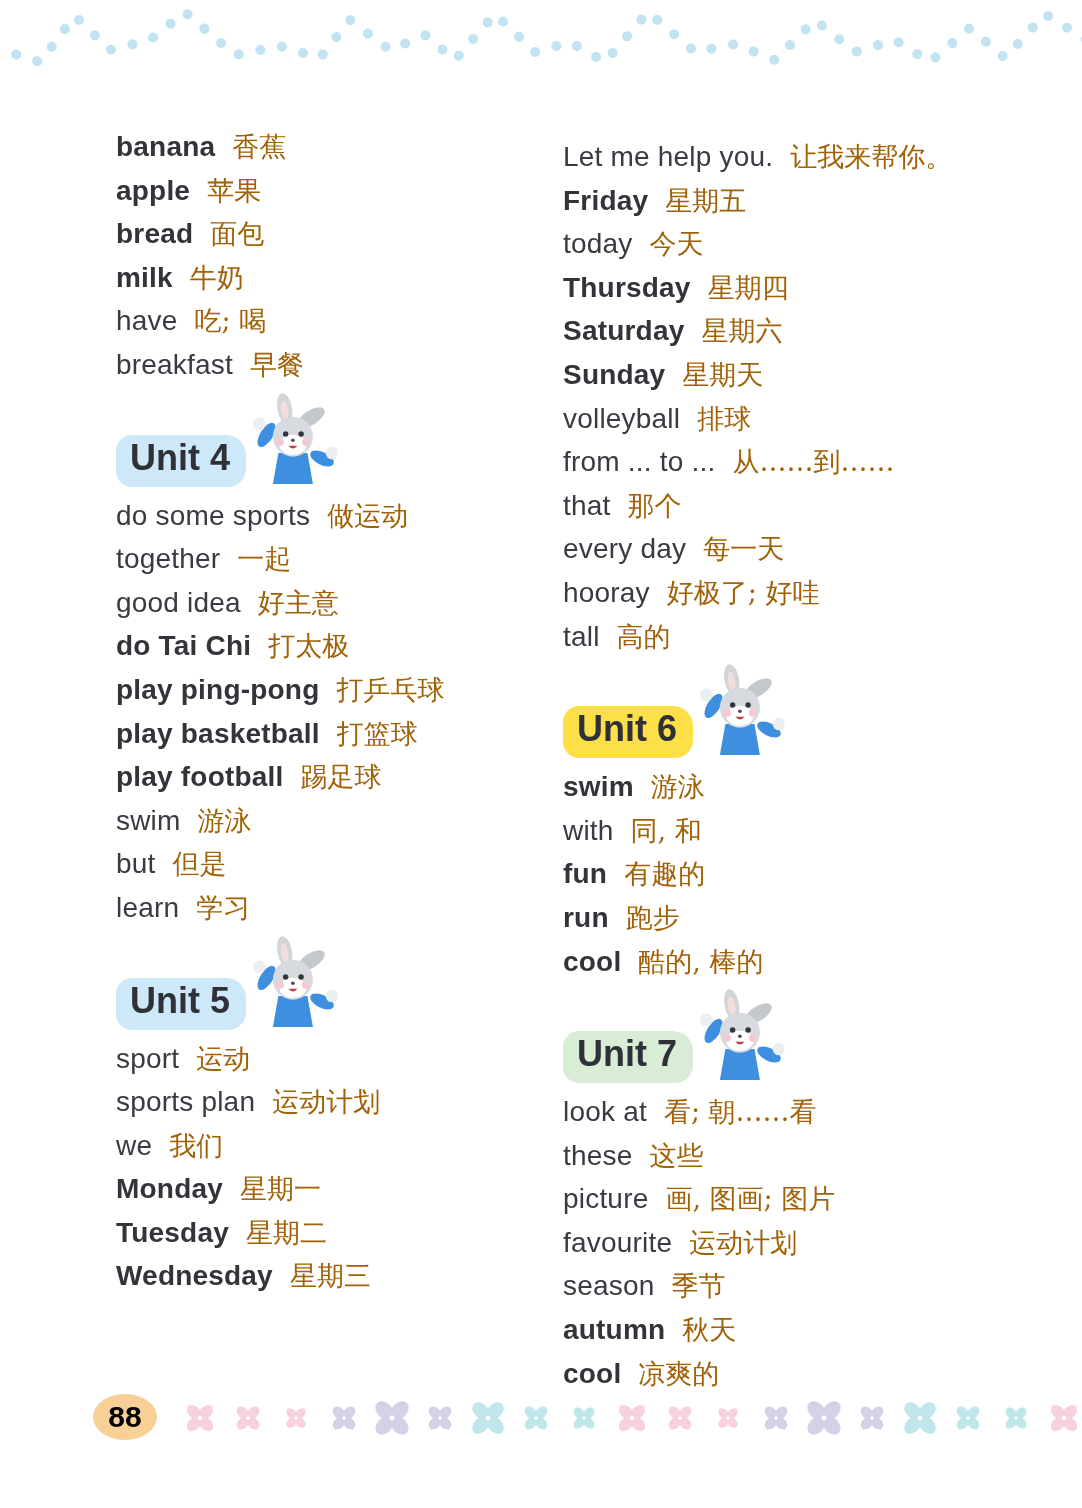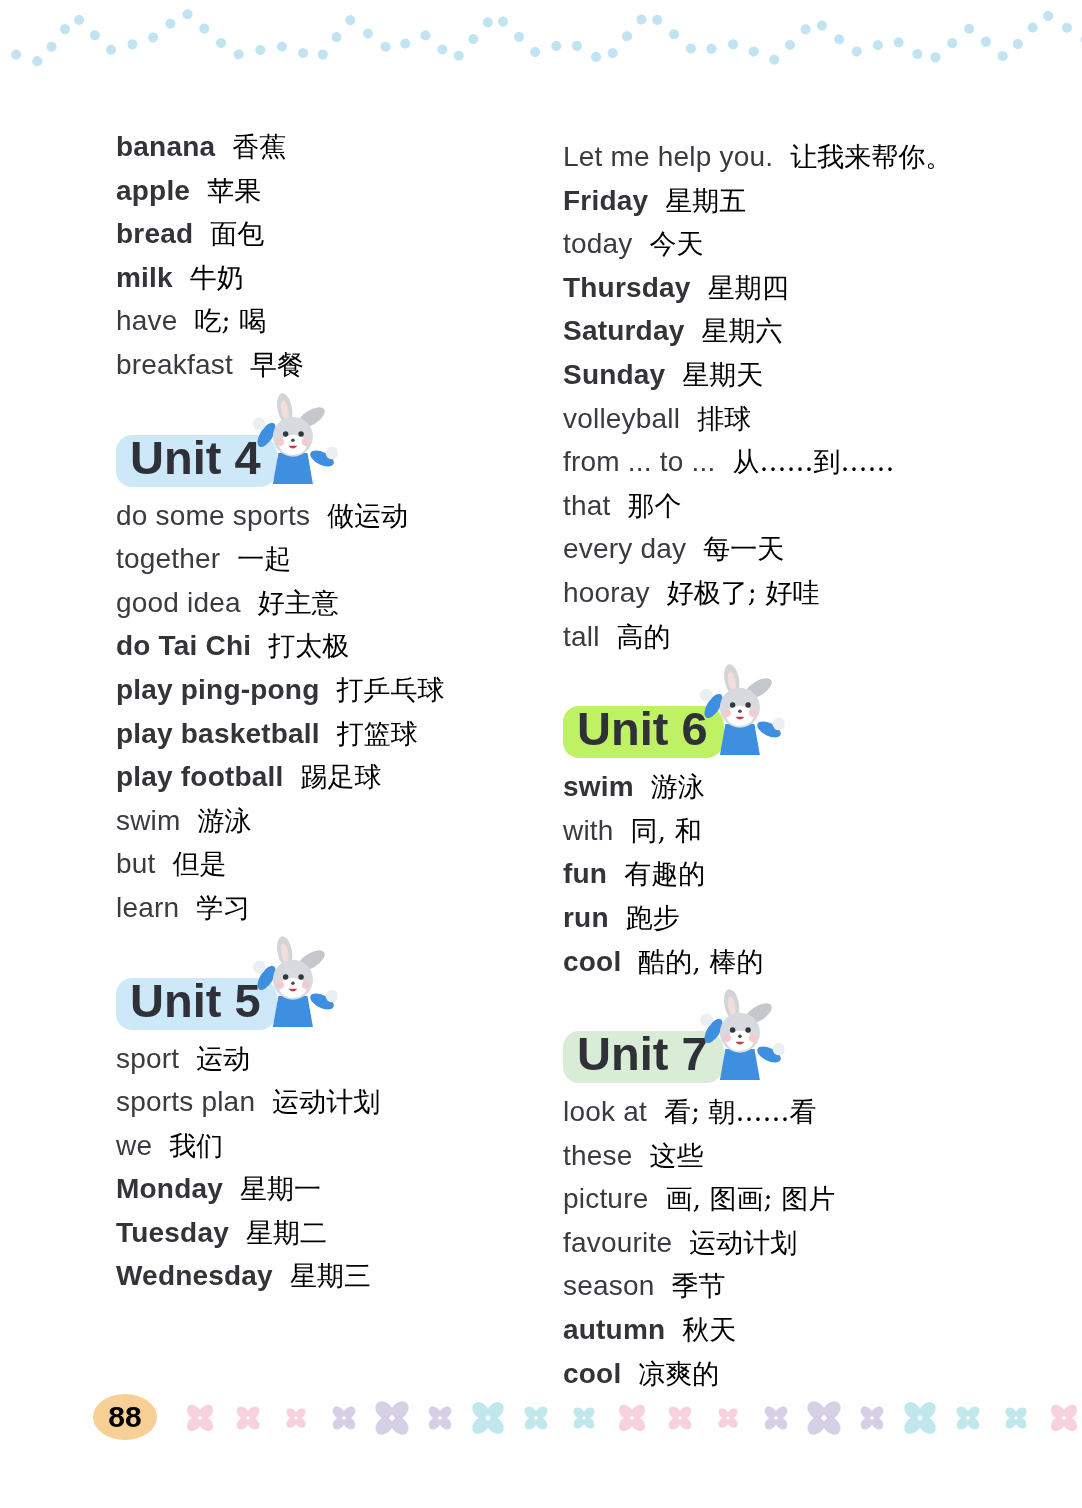--- a/index.html
+++ b/index.html
@@ -19,32 +19,32 @@
     display:flex;align-items:baseline;
     height:43.6px;line-height:43.6px;
     white-space:nowrap;
   }
   .en{
     font-size:28px;color:#3a3a42;letter-spacing:.2px;
     font-family:"Liberation Sans",sans-serif;
   }
   .en.bold{font-weight:700;color:#333339;}
   .zh{
-    font-size:27px;color:#000000;margin-left:17px;
+    font-size:27px;color:#a16207;margin-left:17px;
     font-family:"DejaVu Serif",serif;
   }
   .unit-header{
     position:relative;
     height:50px;
     margin-top:48px;
     margin-bottom:9px;
   }
   .unit-pill{
     display:inline-block;
-    font-size:47px;font-weight:700;color:#2f3038;
+    font-size:36px;font-weight:700;color:#2f3038;
     padding:1px 16px 7px 14px;
     border-radius:16px 20px 18px 16px;
     line-height:44px;
   }
   .rabbit{
     position:absolute;
     width:96px;height:100px;
     bottom:-8px;
   }
   #page-badge{
@@ -233,21 +233,21 @@
         <span class="zh">每一天</span>
       </div>
       <div class="entry">
         <span class="en">hooray</span>
         <span class="zh">好极了; 好哇</span>
       </div>
       <div class="entry">
         <span class="en">tall</span>
         <span class="zh">高的</span>
       </div>
-      <div class="unit-header"><span class="unit-pill" style="background: #bef264;">Unit 6</span><svg class="rabbit" viewBox="0 0 100 110" style="left: 128px;">
+      <div class="unit-header"><span class="unit-pill" style="background: #fde047;">Unit 6</span><svg class="rabbit" viewBox="0 0 100 110" style="left: 128px;">
           <use href="#rabbit-symbol"></use>
         </svg></div>
       <div class="entry">
         <span class="en bold">swim</span>
         <span class="zh">游泳</span>
       </div>
       <div class="entry">
         <span class="en">with</span>
         <span class="zh">同, 和</span>
       </div>

